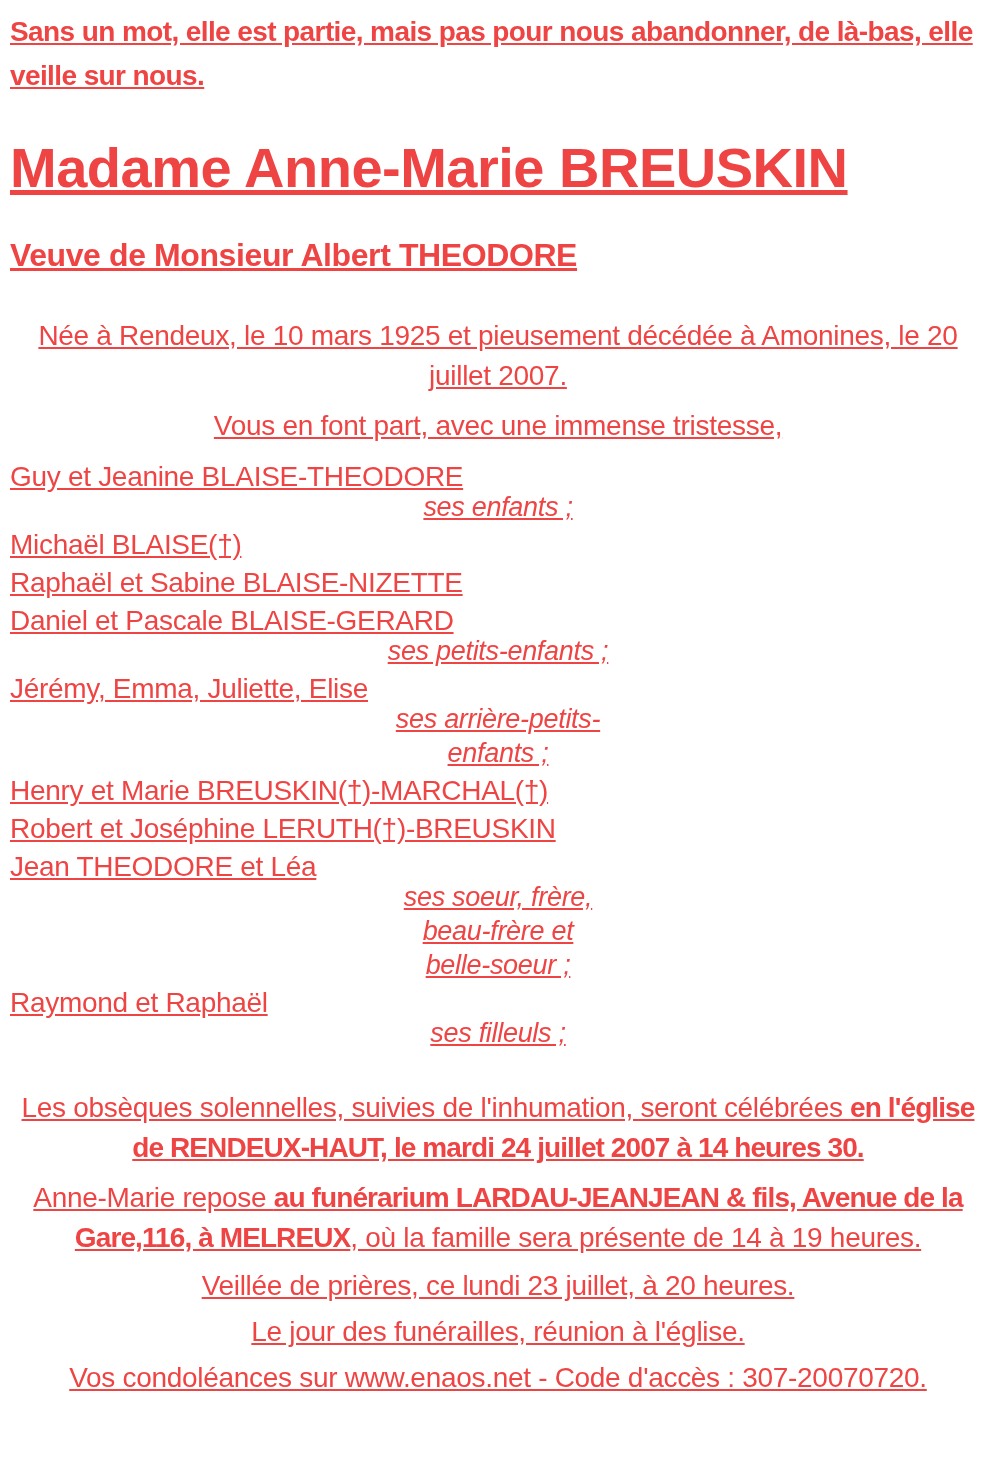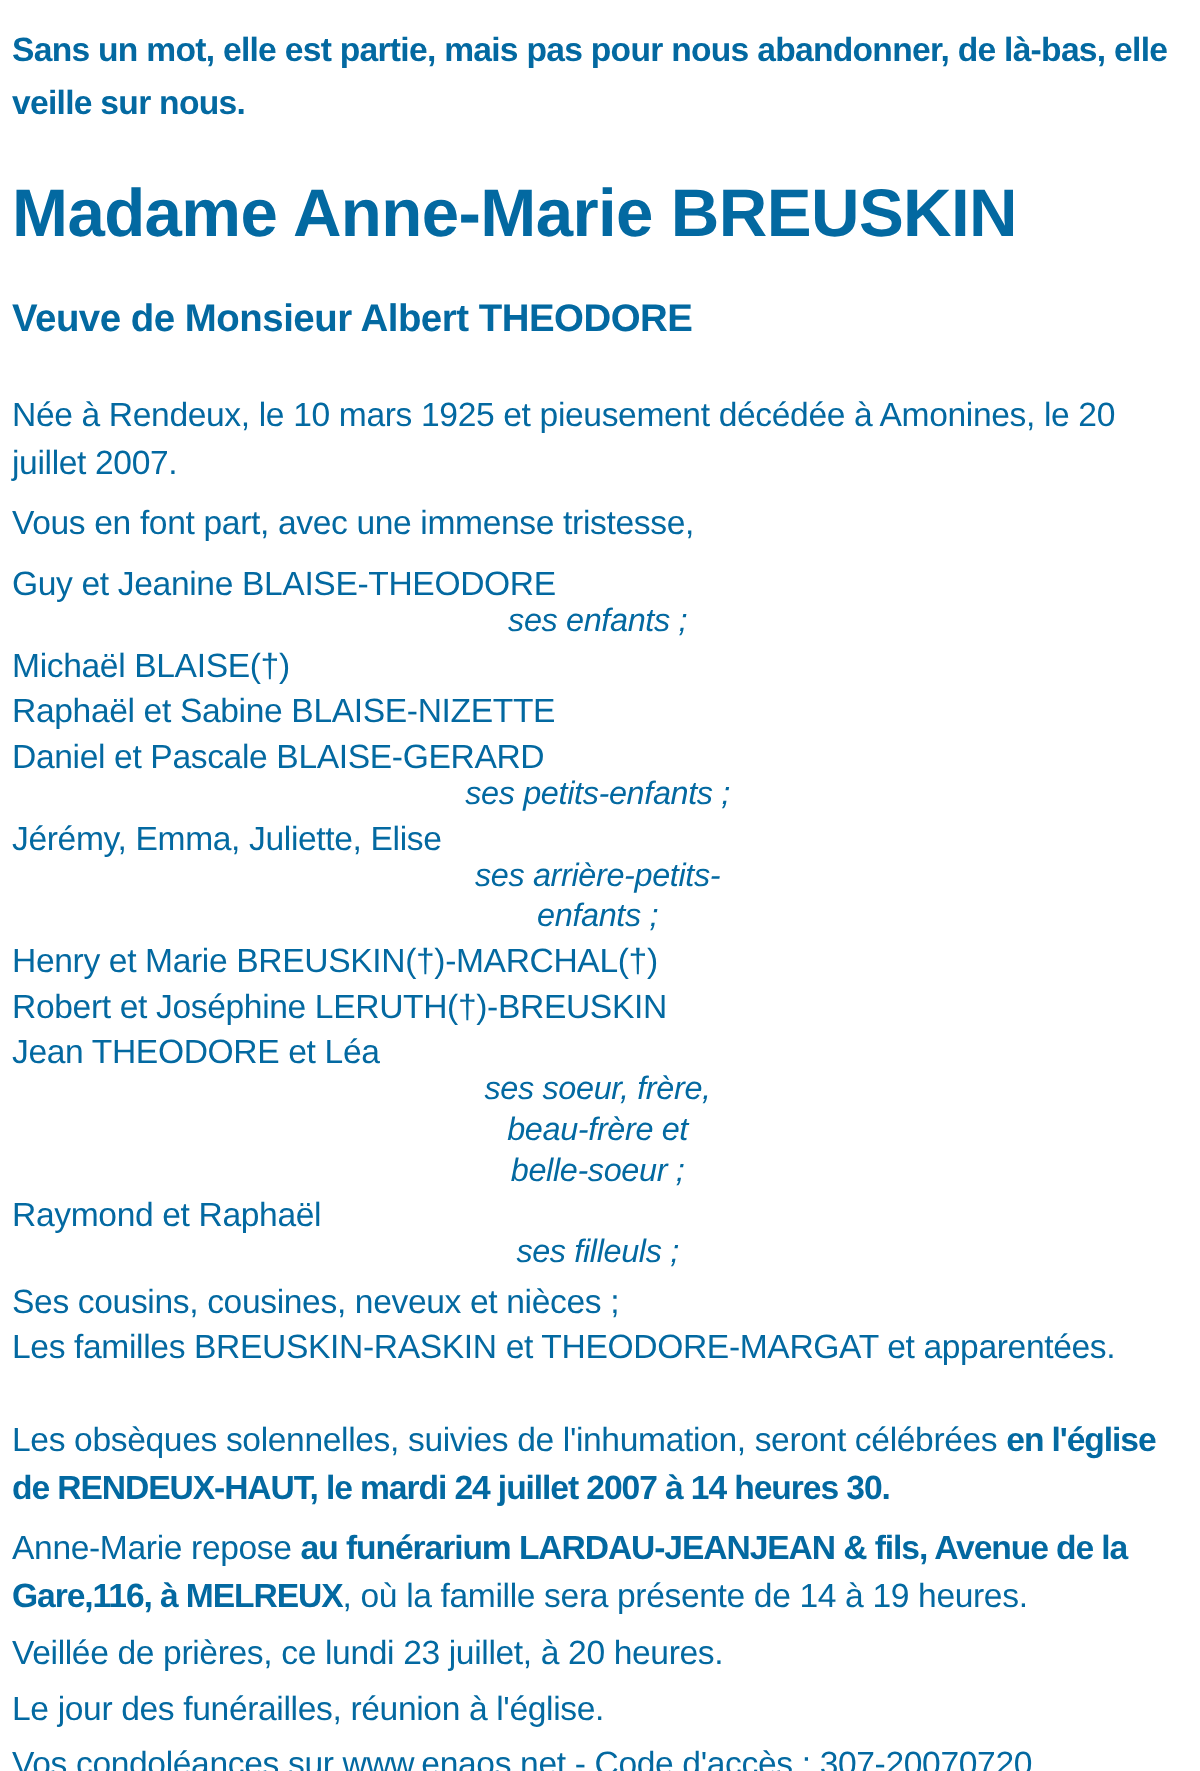--- a/index.html
+++ b/index.html
@@ -1,24 +1,25 @@
 <!DOCTYPE html>
 <html><head>
 <meta charset="utf-8">
 <style>
   html, body { margin: 0; padding: 0; background: #ffffff; }
   .page {
     width: 1000px;
     height: 1476px;
     box-sizing: border-box;
-    padding: 20px 14px 0 10px;
+    padding: 10px 14px 0 10px;
     overflow: hidden;
     background: #ffffff;
-    color: #0369a1;
+    color: #ef4444;
     font-family: "Liberation Sans", sans-serif;
+    text-decoration: underline;
   }
   .intro {
     font-weight: 700;
     font-size: 28px;
     line-height: 44px;
     letter-spacing: -0.6px;
     margin: 0;
   }
   .title {
     font-size: 56px;
@@ -32,20 +33,21 @@
     font-weight: 700;
     line-height: 34px;
     letter-spacing: -0.4px;
     margin: 46px 0 0 0;
   }
   .para {
     font-size: 28px;
     line-height: 40px;
     letter-spacing: -0.3px;
     margin: 0;
+    text-align: center;
   }
   .names {
     font-size: 28px;
     line-height: 38px;
     letter-spacing: -0.3px;
     white-space: pre-line;
     margin: 0;
   }
   .relation {
     font-size: 27px;
@@ -113,22 +115,20 @@
     <p class="relation">ses soeur, frère,
 beau-frère et
 belle-soeur ;</p>
   </div>
 
   <div>
     <p class="names">Raymond et Raphaël</p>
     <p class="relation">ses filleuls ;</p>
   </div>
 
-  <p class="extended">Ses cousins, cousines, neveux et nièces ;
-Les familles BREUSKIN-RASKIN et THEODORE-MARGAT et apparentées.</p>
 
   <p class="para mt-funeral"><span>Les obsèques solennelles, suivies de l'inhumation, seront célébrées </span><span class="b">en l'église de RENDEUX-HAUT, le mardi 24 juillet 2007 à 14 heures 30.</span></p>
 
   <p class="para mt-repose"><span>Anne-Marie repose </span><span class="b">au funérarium LARDAU-JEANJEAN &amp; fils, Avenue de la Gare,116, à MELREUX</span><span>, où la famille sera présente de 14 à 19 heures.</span></p>
 
   <p class="para mt-vigil">Veillée de prières, ce lundi 23 juillet, à 20 heures.</p>
 
   <p class="para mt-day">Le jour des funérailles, réunion à l'église.</p>
 
   <p class="para mt-condol">Vos condoléances sur www.enaos.net - Code d'accès : 307-20070720.</p>

